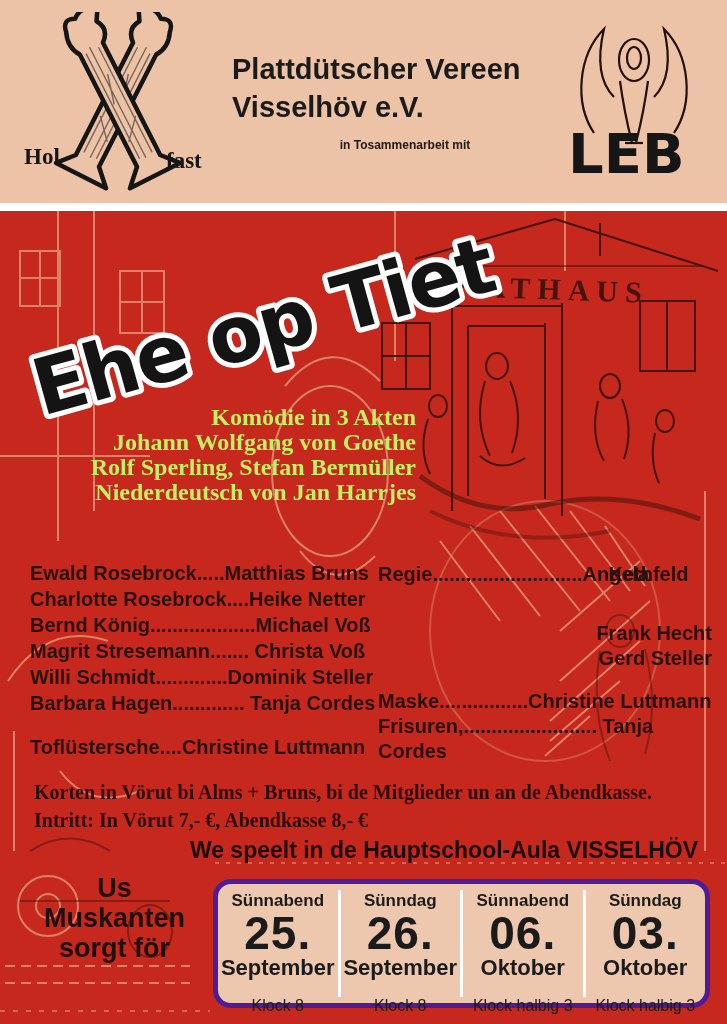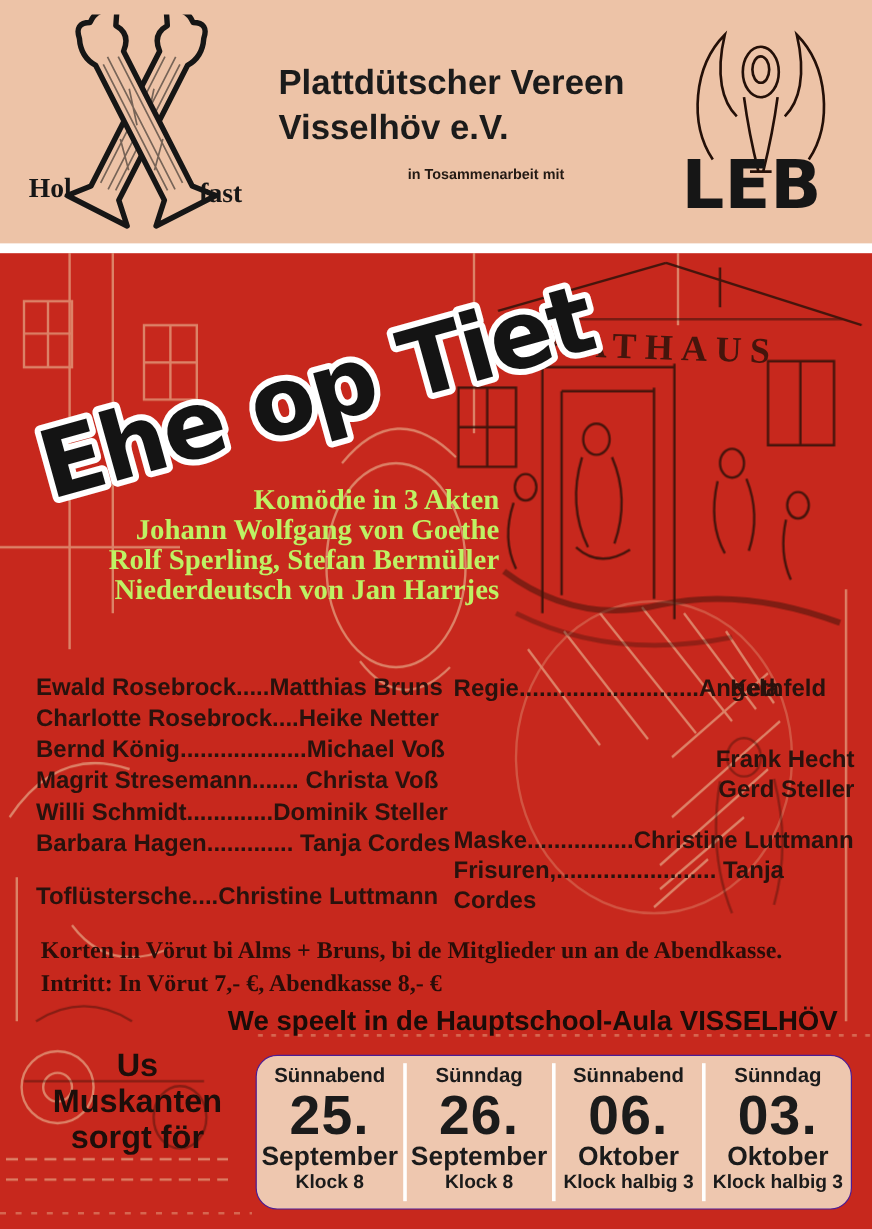--- a/index.html
+++ b/index.html
@@ -46,28 +46,28 @@
            font-family:"Liberation Serif",serif;font-weight:bold;font-size:20px;
            line-height:28px;color:#2a0d08;}
 
   .venue-line{position:absolute;z-index:2;left:170px;top:626px;width:548px;text-align:center;
               font-weight:bold;font-size:23px;color:#1a0c08;}
 
   .music-note{position:absolute;z-index:2;left:22px;top:662px;width:185px;text-align:center;
               font-weight:bold;font-size:27px;line-height:30px;color:#1d0e0a;}
 
   .date-box{position:absolute;z-index:2;left:213px;top:668px;width:497px;height:129px;
-            box-sizing:border-box;background:#eec7af;border:1px solid #4c1d95;
+            box-sizing:border-box;background:#eec7af;border:5px solid #4c1d95;
             border-radius:18px;display:flex;align-items:stretch;}
   .date-col{flex:1 1 0;text-align:center;padding-top:7px;color:#1b1b1b;min-width:0;}
   .date-divider{width:3px;background:#ffffff;margin:6px 0;}
   .date-day{font-weight:bold;font-size:17px;line-height:19px;}
   .date-num{font-weight:bold;font-size:46px;line-height:46px;letter-spacing:1px;}
   .date-month{font-weight:bold;font-size:22px;line-height:23px;}
-  .date-time{font-weight:bold;font-size:16px;line-height:19px;margin-top:1px;}
+  .date-time{font-weight:normal;font-size:16px;line-height:19px;margin-top:17px;}
 </style>
 </head>
 <body>
 
 <div class="poster">
 
   <div class="header-band">
 
     <svg class="holfast-logo" width="204" height="182" viewBox="0 0 204 182">
       <g>

